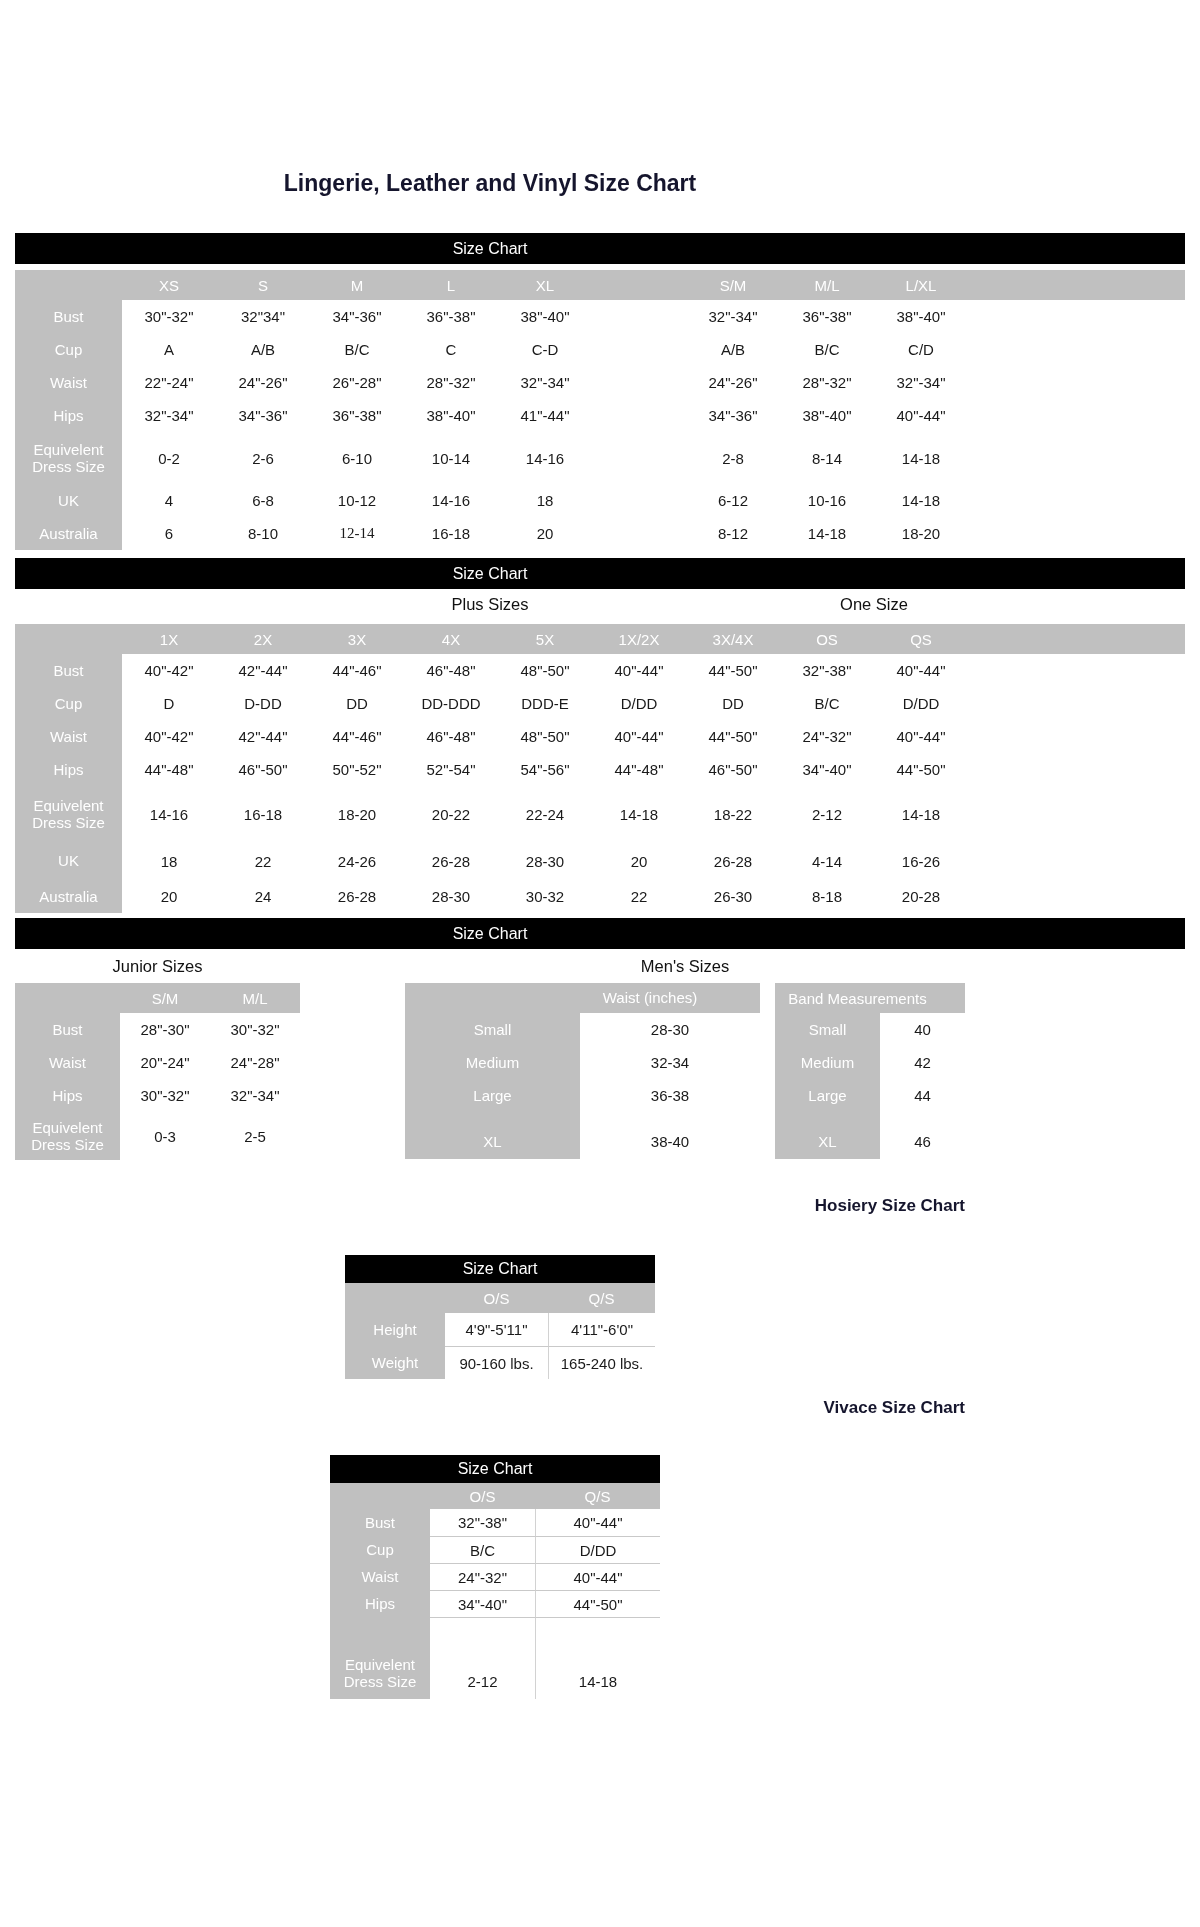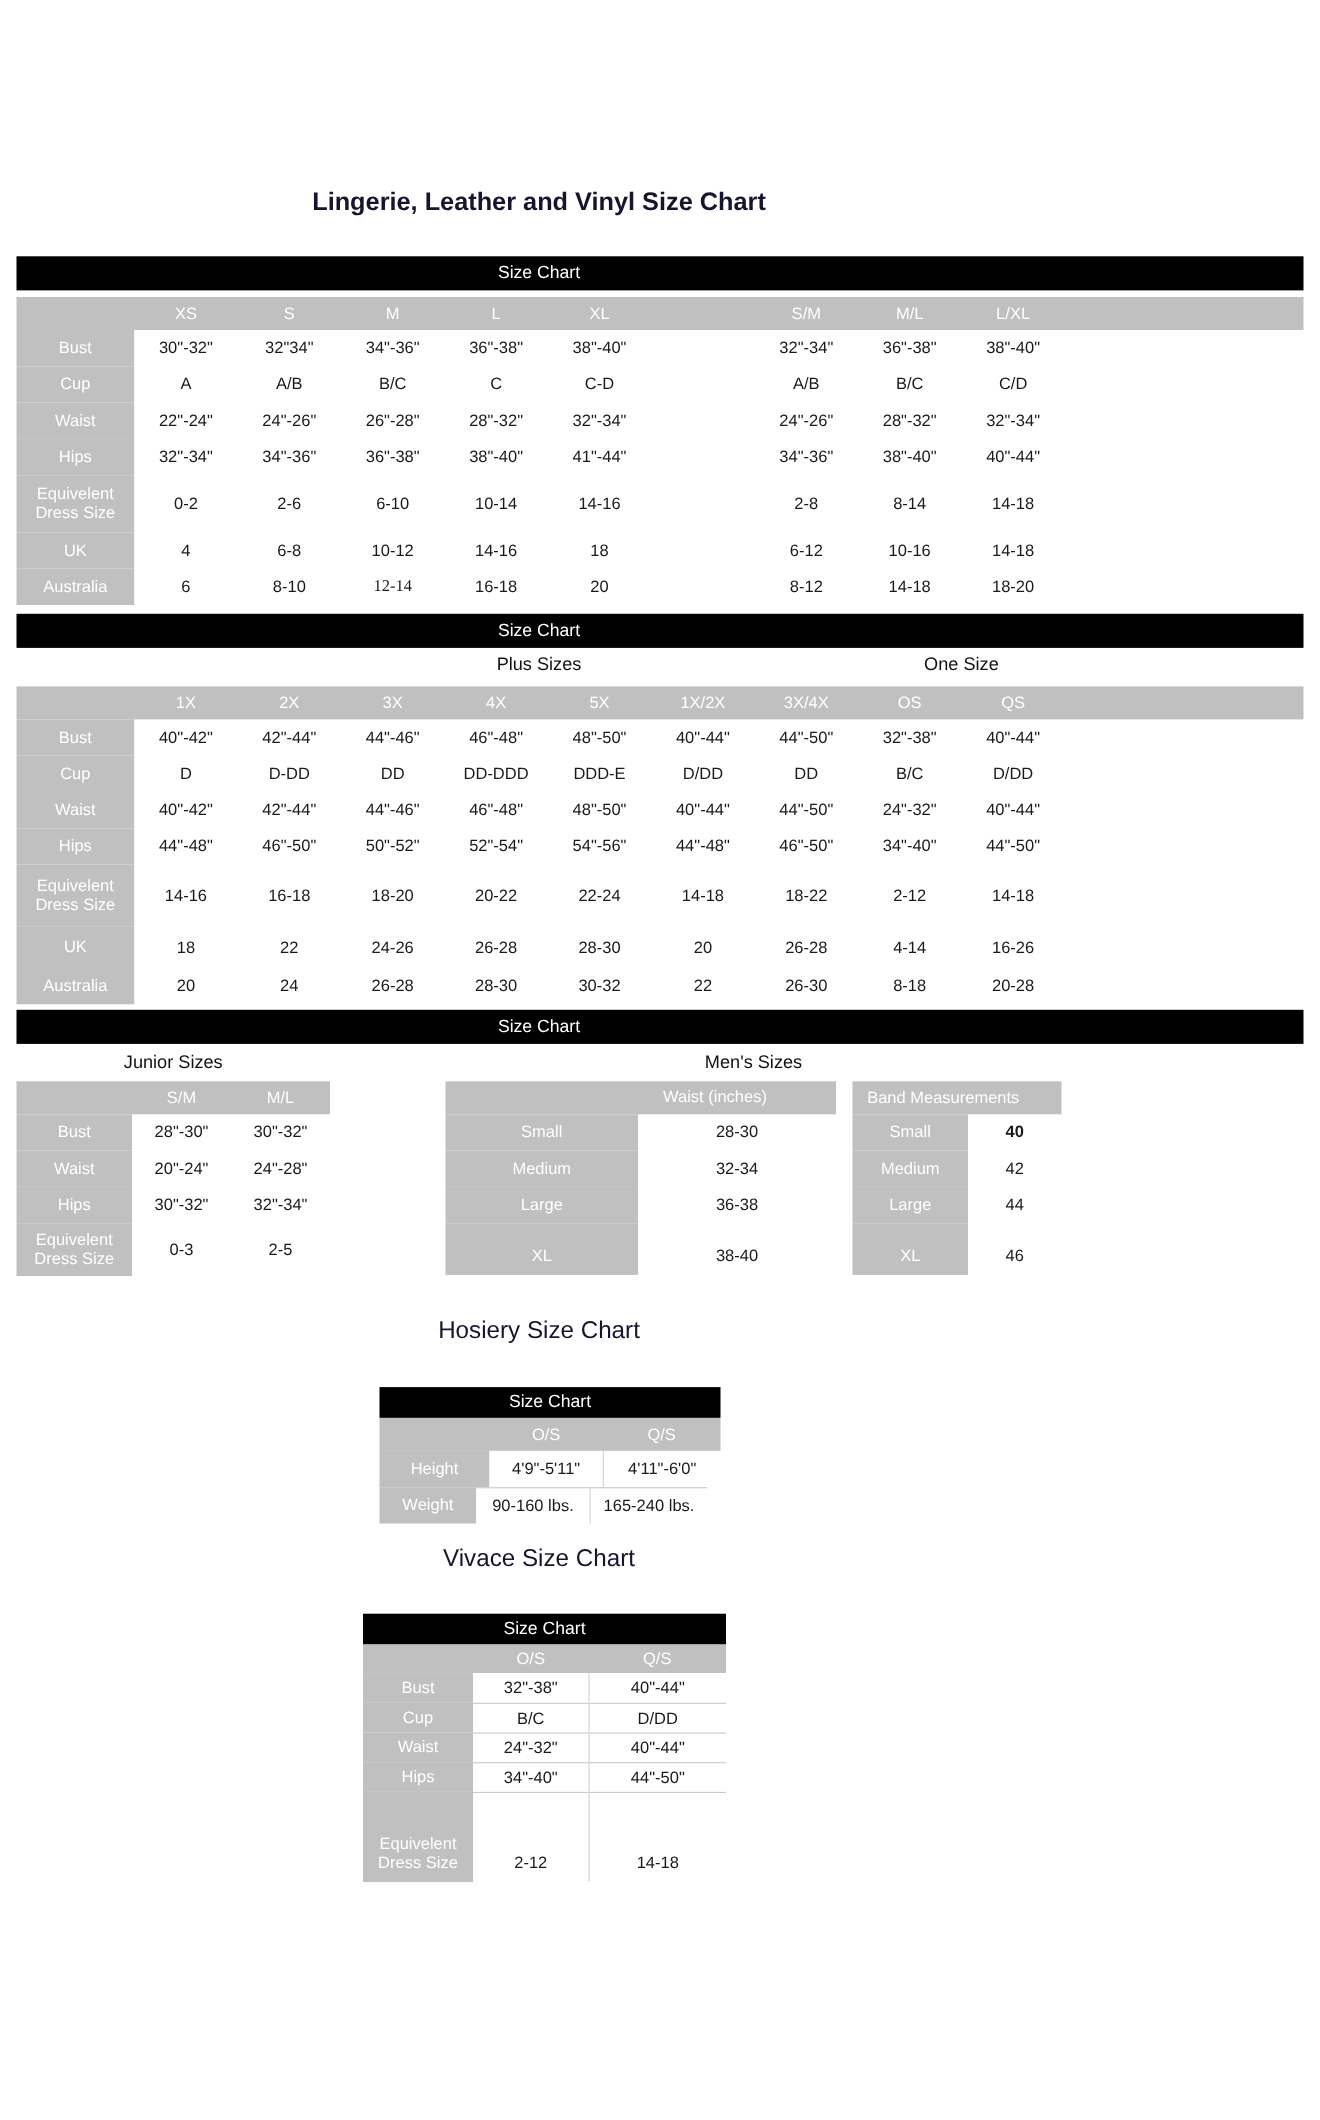--- a/index.html
+++ b/index.html
@@ -48,22 +48,22 @@
   .dual-row { display:flex; margin-left:15px; margin-top:3px; width:1170px; }
   .junior-table { width:285px; }
   .dual-spacer { width:105px; flex:none; }
   .mens-table { width:560px; display:flex; }
   .mens-secA { width:355px; flex:none; }
   .mens-gap { width:15px; flex:none; }
   .mens-secB { width:190px; flex:none; }
   .mens-waist-htext { margin-left:155px; width:180px; text-align:center; color:var(--header-text);
                       font-size:15px; line-height:30px; }
 
-  .sub-title { margin:36px 0 0 15px; width:950px; text-align:center;
-               font-size:22px; font-weight:normal; color:var(--title-text); }
+  .sub-title { margin:36px 0 0 15px; width:950px; text-align:right;
+               font-size:17px; font-weight:bold; color:var(--title-text); }
   .sub-title.vivace-title { margin-top:19px; }
 
   .small-table { margin-top:39px; }
   .small-table .sbar { height:28px; background:var(--bar-bg); color:var(--bar-text);
                        display:flex; align-items:center; justify-content:center; font-size:16px; }
   .hosiery-table { margin-left:345px; width:310px; }
   .vivace-table { margin-left:330px; width:330px; margin-top:37px; }
 </style>
 </head>
 <body>
@@ -338,21 +338,21 @@
             <div class="vcell" style="width: 180px;">38-40</div>
           </div>
         </div>
         <div class="mens-gap"></div>
         <div class="mens-secB">
           <div class="trow thead" style="height: 30px;">
             <div class="hcell" style="width: 165px;">Band Measurements</div>
           </div>
           <div class="trow" style="height: 33px;">
             <div class="lcell" style="width: 105px;">Small</div>
-            <div class="vcell" style="width: 85px; font-weight: bold;">40</div>
+            <div class="vcell" style="width: 85px;">40</div>
           </div>
           <div class="trow" style="height: 33px;">
             <div class="lcell" style="width: 105px;">Medium</div>
             <div class="vcell" style="width: 85px;">42</div>
           </div>
           <div class="trow" style="height: 33px;">
             <div class="lcell" style="width: 105px;">Large</div>
             <div class="vcell" style="width: 85px;">44</div>
           </div>
           <div class="trow bottom" style="height: 47px;">
@@ -373,21 +373,21 @@
           <div class="hspacer" style="width: 100px;"></div>
           <div class="hcell" style="width: 103px;">O/S</div>
           <div class="hcell" style="width: 107px;">Q/S</div>
         </div>
         <div class="trow bordered" style="height: 33px;">
           <div class="lcell" style="width: 100px;">Height</div>
           <div class="vcell" style="width: 103px;">4'9"-5'11"</div>
           <div class="vcell bl" style="width: 107px;">4'11"-6'0"</div>
         </div>
         <div class="trow bordered" style="height: 33px;">
-          <div class="lcell" style="width: 88px;">Weight</div>
+          <div class="lcell" style="width: 100px;">Weight</div>
           <div class="vcell bt" style="width: 103px;">90-160 lbs.</div>
           <div class="vcell bt bl" style="width: 107px;">165-240 lbs.</div>
         </div>
       </div>
   </div>
 
   <h2 class="sub-title vivace-title">Vivace Size Chart</h2>
   <div class="small-table vivace-table">
     <div class="sbar">
       <span>Size Chart</span>

